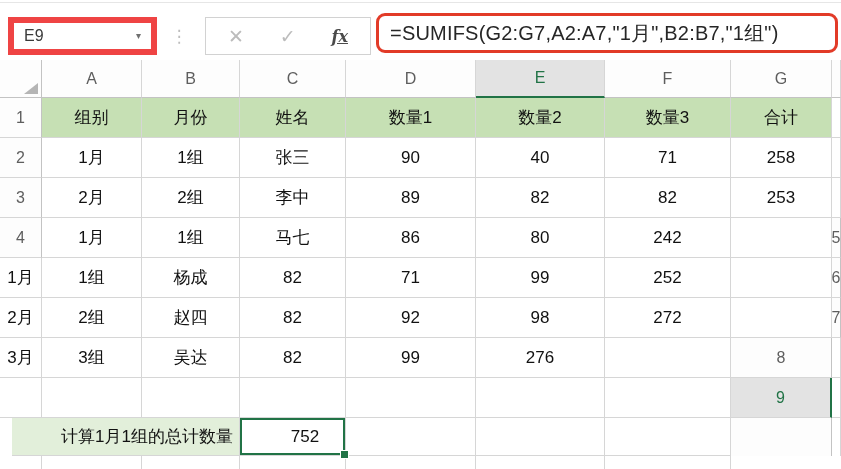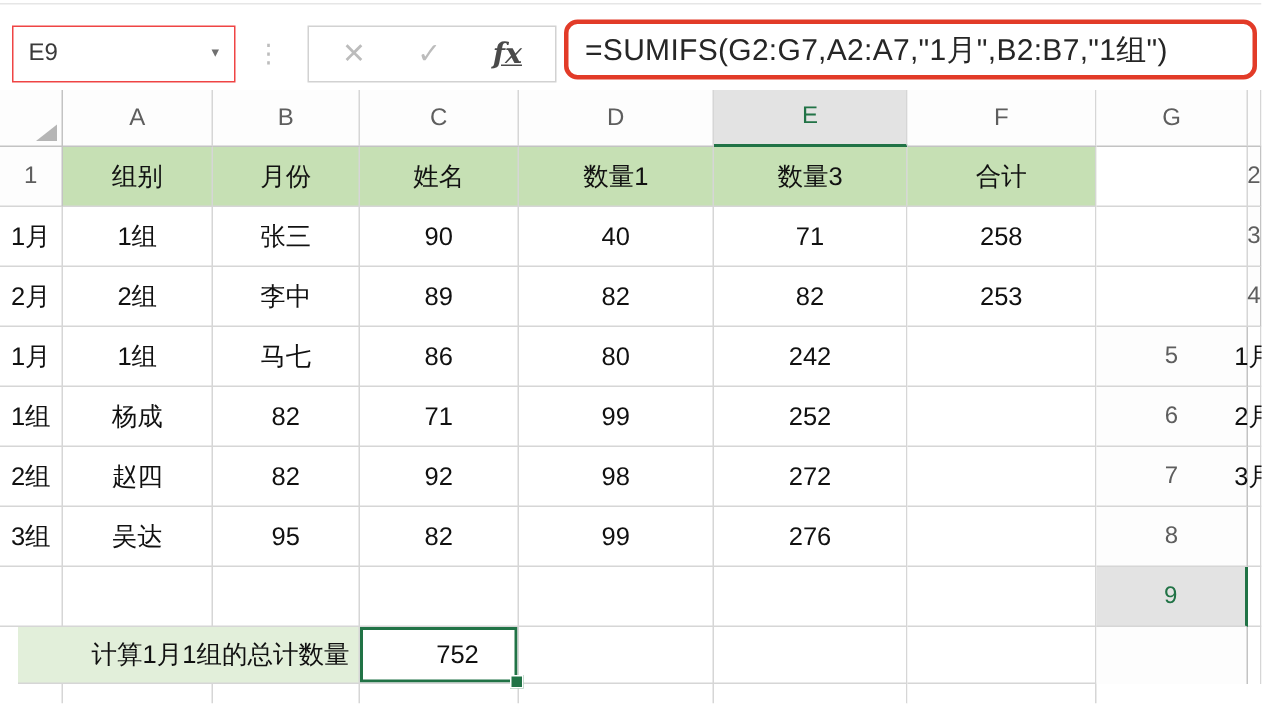--- a/index.html
+++ b/index.html
@@ -6,37 +6,37 @@
   body{
     width:841px;height:469px;overflow:hidden;background:#fff;position:relative;
     font-family:"Liberation Sans","DejaVu Sans",sans-serif;
     -webkit-font-smoothing:antialiased;
   }
   
   .topbar{position:absolute;top:0;left:0;width:841px;height:60px;background:#fff;}
   .topline{position:absolute;top:2px;left:0;width:841px;height:1px;background:#e6e6e6;}
   .namebox{
     position:absolute;left:8px;top:17px;width:149px;height:38px;box-sizing:border-box;
-    border:1px solid #ef4444;background:#fff;display:flex;align-items:center;
+    border:6px solid #ef4444;background:#fff;display:flex;align-items:center;
     justify-content:space-between;padding:0 10px;font-size:16px;color:#3a3a3a;cursor:pointer;
   }
   .namebox .arrow{color:#707070;font-size:10px;line-height:1;}
   .more-dots{
     position:absolute;left:170px;top:17px;height:38px;width:18px;display:flex;
     align-items:center;justify-content:center;color:#bdbdbd;font-size:17px;cursor:col-resize;
   }
   .fxbox{
     position:absolute;left:205px;top:17px;width:166px;height:38px;box-sizing:border-box;
     border:1px solid #d2d2d2;background:#fff;display:flex;align-items:center;
     justify-content:space-between;padding:0 22px;
   }
   .icon-x,.icon-check{color:#bcbcbc;font-size:19px;cursor:pointer;}
   .icon-fx{
     font-family:"DejaVu Serif","Liberation Serif",serif;font-style:italic;font-weight:700;
-    color:#4a4a4a;font-size:19px;cursor:pointer;text-decoration:underline;
+    color:#4a4a4a;font-size:16px;cursor:pointer;text-decoration:underline;
   }
   .formula-wrap{
     position:absolute;left:376px;top:13px;width:462px;height:40px;box-sizing:border-box;
     border:3px solid #e23b28;border-radius:9px;background:#fff;display:flex;
     align-items:center;padding:0 11px;cursor:text;
   }
   .formula-text{font-size:20px;color:#262626;white-space:nowrap;letter-spacing:.2px;}
   
   .sheet{
     position:absolute;top:60px;left:0;width:841px;height:409px;display:grid;
@@ -107,20 +107,21 @@
     <div class="ch">D</div>
     <div class="ch sel">E</div>
     <div class="ch">F</div>
     <div class="ch">G</div>
     <div class="ch"></div>
     <div class="rh">1</div>
     <div class="c green">组别</div>
     <div class="c green">月份</div>
     <div class="c green">姓名</div>
     <div class="c green">数量1</div>
+    <div class="c green">数量2</div>
     <div class="c green">数量3</div>
     <div class="c green">合计</div>
     <div class="c"></div>
     <div class="rh">2</div>
     <div class="c">1月</div>
     <div class="c">1组</div>
     <div class="c">张三</div>
     <div class="c">90</div>
     <div class="c">40</div>
     <div class="c">71</div>
@@ -158,21 +159,20 @@
     <div class="c">赵四</div>
     <div class="c">82</div>
     <div class="c">92</div>
     <div class="c">98</div>
     <div class="c">272</div>
     <div class="c"></div>
     <div class="rh">7</div>
     <div class="c">3月</div>
     <div class="c">3组</div>
     <div class="c">吴达</div>
-    <div class="c">95</div>
     <div class="c">82</div>
     <div class="c">99</div>
     <div class="c">276</div>
     <div class="c"></div>
     <div class="rh">8</div>
     <div class="c"></div>
     <div class="c"></div>
     <div class="c"></div>
     <div class="c"></div>
     <div class="c"></div>

